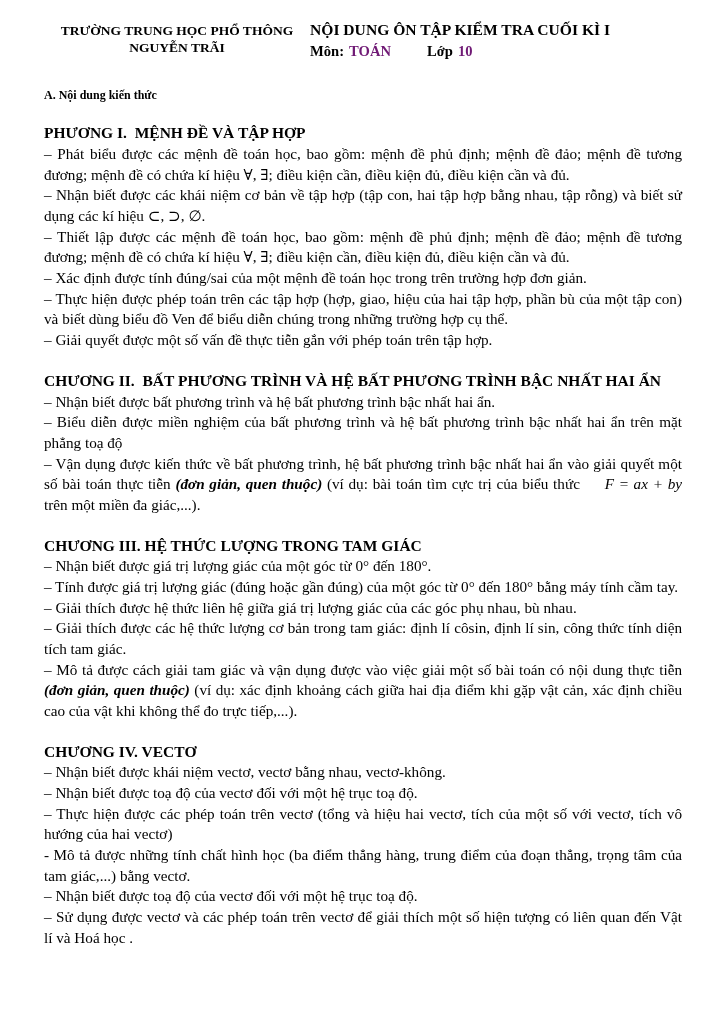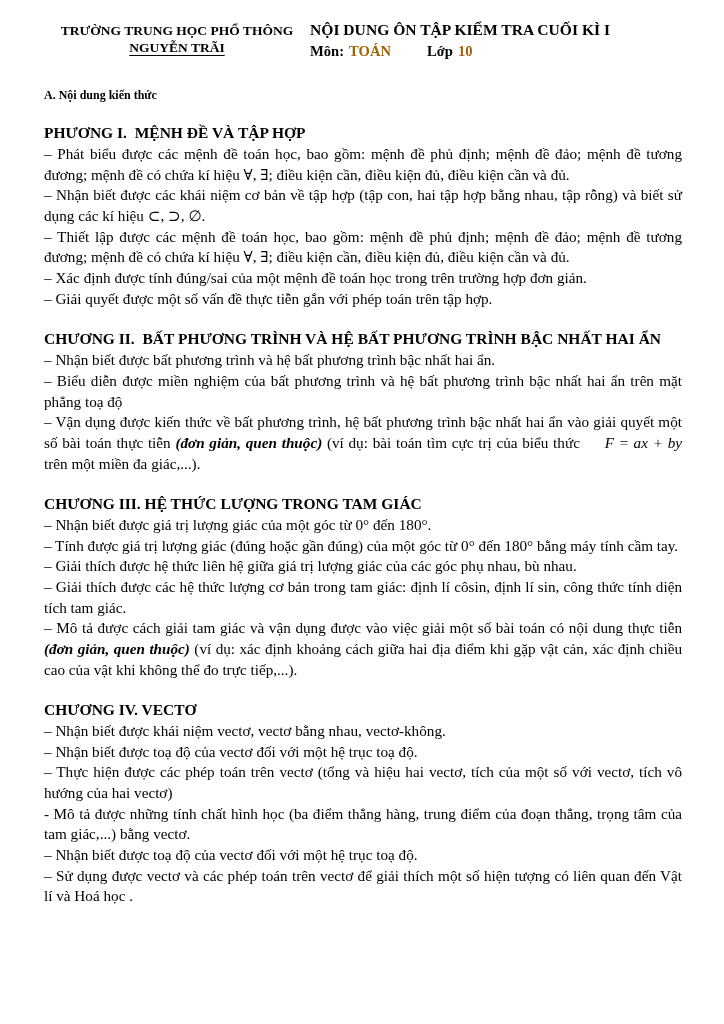--- a/index.html
+++ b/index.html
@@ -23,37 +23,36 @@
   }
   .school {
     width: 266px;
     text-align: center;
     font-weight: bold;
     font-size: 13.5px;
     line-height: 1.28;
     padding-top: 2px;
   }
   .school .name {
-    text-decoration: underline;
     text-underline-offset: 3px;
   }
   .titleblock {
     flex: 1;
     text-align: left;
     font-weight: bold;
   }
   .title-line {
     font-size: 15.6px;
     line-height: 1.28;
   }
   .subject {
     font-size: 14.6px;
     margin-top: 3px;
   }
-  .red { color: #a16207; }
+  .red { color: #701a75; }
   .subject .val { margin-left: 5px; }
   .subject .grade { margin-left: 36px; }
   .section-a {
     font-weight: bold;
     font-size: 12px;
     margin: 27px 0 8px 0;
     line-height: 1.36;
   }
   .chapter-title {
     font-weight: bold;
@@ -90,20 +89,21 @@
   </div>
 
   <p class="section-a">A. Nội dung kiến thức</p>
 
   <div id="chapters">
       <p class="chapter-title">PHƯƠNG I.  MỆNH ĐỀ VÀ TẬP HỢP</p>
       <p class="chapter-item"><span>– Phát biểu được các mệnh đề toán học, bao gồm: mệnh đề phủ định; mệnh đề đảo; mệnh đề tương đương; mệnh đề có chứa kí hiệu ∀, ∃; điều kiện cần, điều kiện đủ, điều kiện cần và đủ.</span></p>
       <p class="chapter-item"><span>– Nhận biết được các khái niệm cơ bản về tập hợp (tập con, hai tập hợp bằng nhau, tập rỗng) và biết sử dụng các kí hiệu ⊂, ⊃, ∅.</span></p>
       <p class="chapter-item"><span>– Thiết lập được các mệnh đề toán học, bao gồm: mệnh đề phủ định; mệnh đề đảo; mệnh đề tương đương; mệnh đề có chứa kí hiệu ∀, ∃; điều kiện cần, điều kiện đủ, điều kiện cần và đủ.</span></p>
       <p class="chapter-item"><span>– Xác định được tính đúng/sai của một mệnh đề toán học trong trên trường hợp đơn giản.</span></p>
+      <p class="chapter-item"><span>– Thực hiện được phép toán trên các tập hợp (hợp, giao, hiệu của hai tập hợp, phần bù của một tập con) và biết dùng biểu đồ Ven để biểu diễn chúng trong những trường hợp cụ thể.</span></p>
       <p class="chapter-item"><span>– Giải quyết được một số vấn đề thực tiễn gắn với phép toán trên tập hợp.</span></p>
       <p class="chapter-title">CHƯƠNG II.  BẤT PHƯƠNG TRÌNH VÀ HỆ BẤT PHƯƠNG TRÌNH BẬC NHẤT HAI ẨN</p>
       <p class="chapter-item"><span>– Nhận biết được bất phương trình và hệ bất phương trình bậc nhất hai ẩn.</span></p>
       <p class="chapter-item"><span>– Biểu diễn được miền nghiệm của bất phương trình và hệ bất phương trình bậc nhất hai ẩn trên mặt phẳng toạ độ</span></p>
       <p class="chapter-item"><span>– Vận dụng được kiến thức về bất phương trình, hệ bất phương trình bậc nhất hai ẩn vào giải quyết một số bài toán thực tiễn </span><span class="bi">(đơn giản, quen thuộc)</span><span> (ví dụ: bài toán tìm cực trị của biểu thức </span><span class="it">F = ax + by</span><span> trên một miền đa giác,...).</span></p>
       <p class="chapter-title">CHƯƠNG III. HỆ THỨC LƯỢNG TRONG TAM GIÁC</p>
       <p class="chapter-item"><span>– Nhận biết được giá trị lượng giác của một góc từ 0° đến 180°.</span></p>
       <p class="chapter-item"><span>– Tính được giá trị lượng giác (đúng hoặc gần đúng) của một góc từ 0° đến 180° bằng máy tính cầm tay.</span></p>
       <p class="chapter-item"><span>– Giải thích được hệ thức liên hệ giữa giá trị lượng giác của các góc phụ nhau, bù nhau.</span></p>
       <p class="chapter-item"><span>– Giải thích được các hệ thức lượng cơ bản trong tam giác: định lí côsin, định lí sin, công thức tính diện tích tam giác.</span></p>

